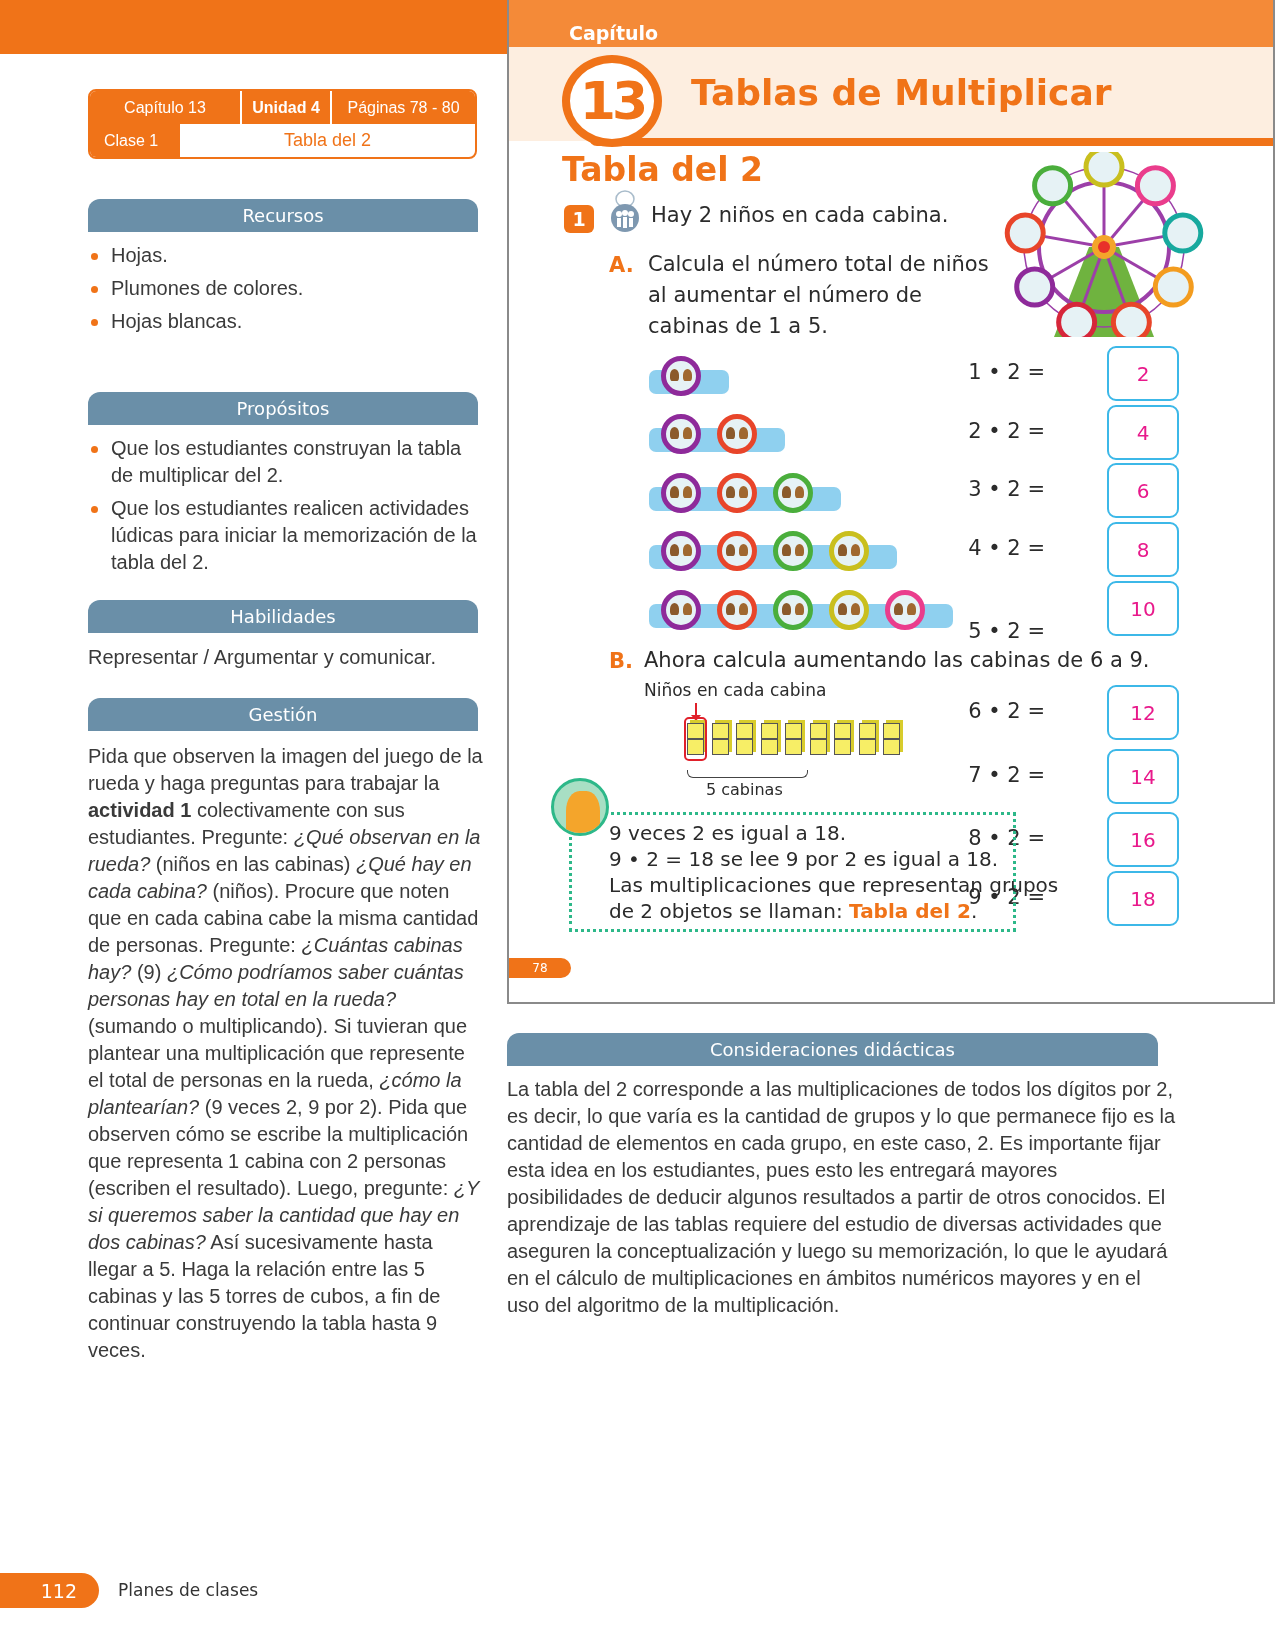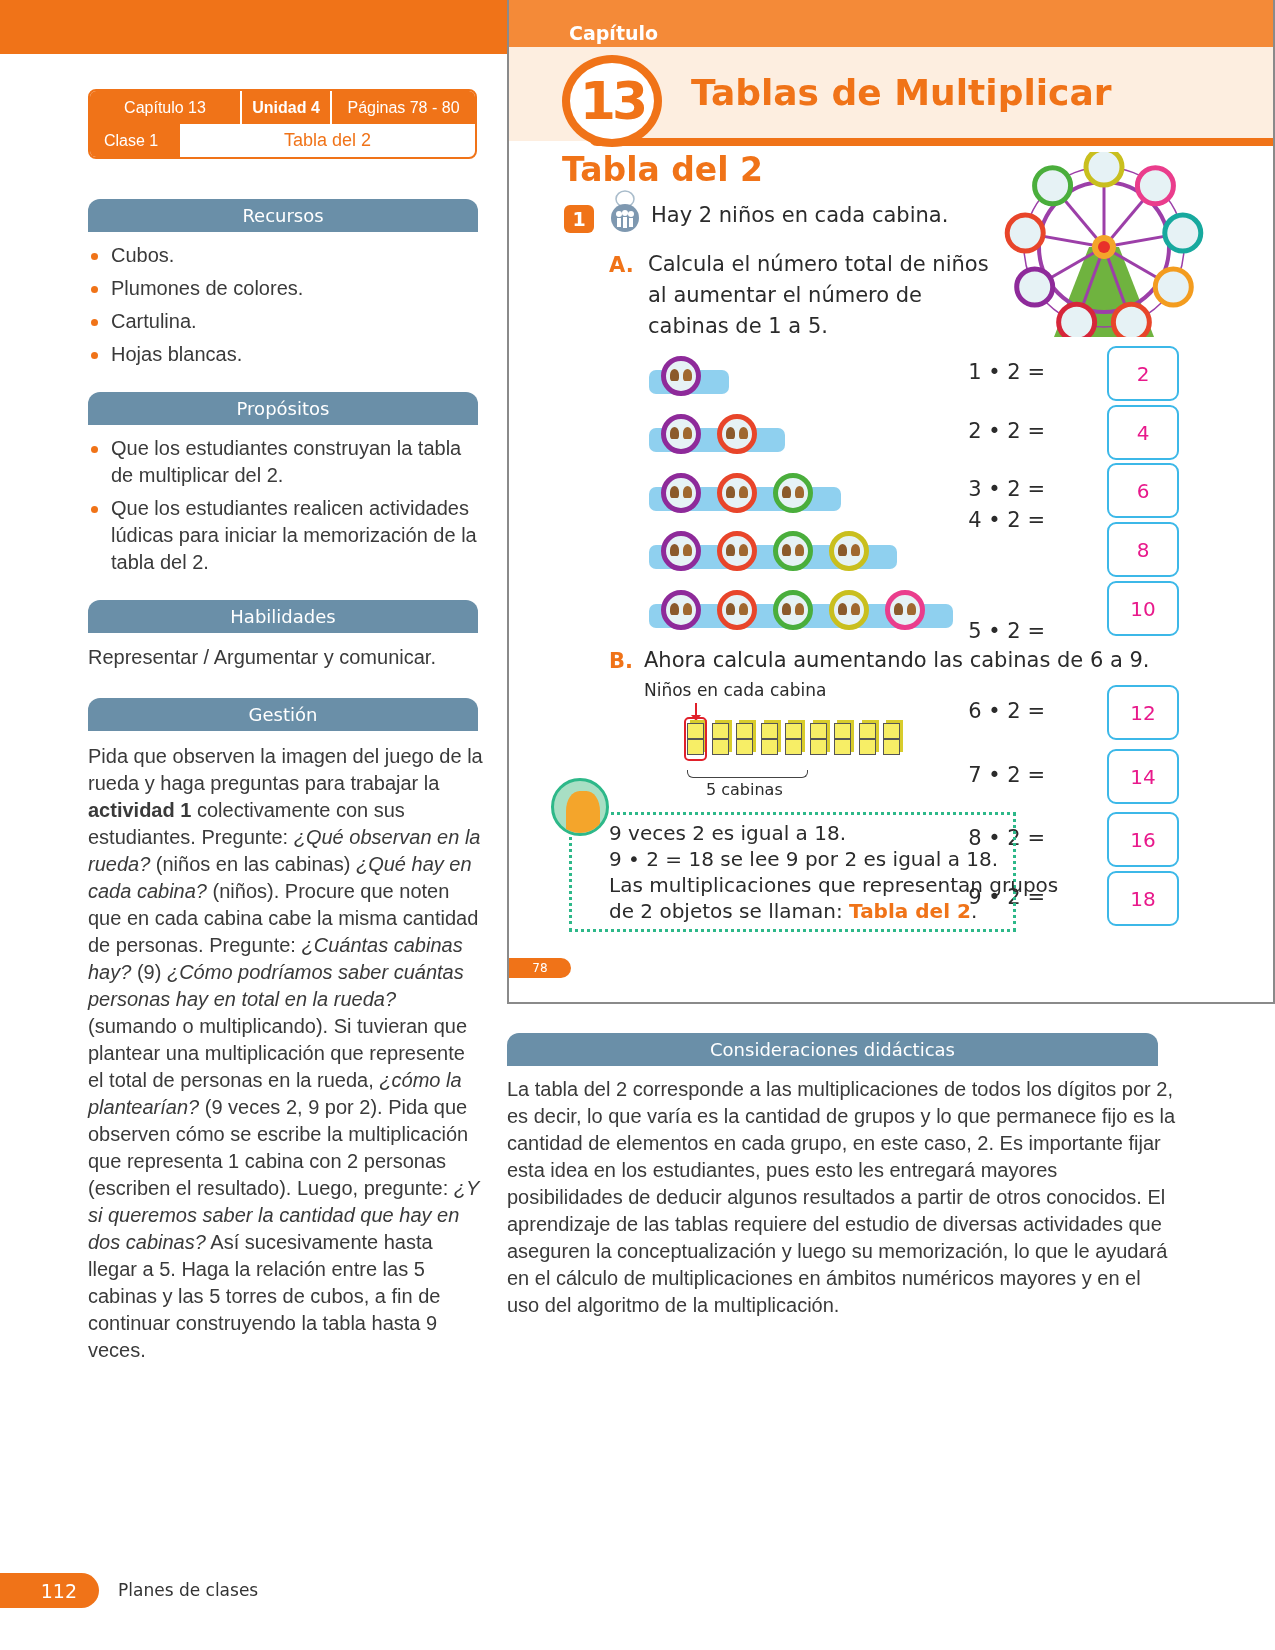--- a/index.html
+++ b/index.html
@@ -86,23 +86,22 @@
     <div class="c3">Páginas 78 - 80</div>
   </div>
   <div class="info-row2">
     <div class="clase">Clase 1</div>
     <div class="tema">Tabla del 2</div>
   </div>
 </div>
 
 <div class="sec-header" style="top:199px">Recursos</div>
 <ul class="bullet-list" style="top:242px">
-  <li style="margin-bottom:6px">Cubos.</li>
+  <li style="margin-bottom:6px">Hojas.</li>
   <li style="margin-bottom:6px">Plumones de colores.</li>
-  <li style="margin-bottom:6px">Cartulina.</li>
   <li>Hojas blancas.</li>
 </ul>
 
 <div class="sec-header" style="top:392px">Propósitos</div>
 <ul class="bullet-list" style="top:435px">
   <li style="margin-bottom:6px">Que los estudiantes construyan la tabla de multiplicar del 2.</li>
   <li>Que los estudiantes realicen actividades lúdicas para iniciar la memorización de la tabla del 2.</li>
 </ul>
 
 <div class="sec-header" style="top:600px">Habilidades</div>
@@ -197,21 +196,21 @@
       </div>
     </div>
 
   <div id="eq-a">
       <div class="eq" style="top: 360px;">1 • 2 =</div>
       <div class="ans-box" style="top: 346px;">2</div>
       <div class="eq" style="top: 419px;">2 • 2 =</div>
       <div class="ans-box" style="top: 405px;">4</div>
       <div class="eq" style="top: 477px;">3 • 2 =</div>
       <div class="ans-box" style="top: 463px;">6</div>
-      <div class="eq" style="top: 508px;">4 • 2 =</div>
+      <div class="eq" style="top: 536px;">4 • 2 =</div>
       <div class="ans-box" style="top: 522px;">8</div>
       <div class="eq" style="top: 595px; margin-top: 24px;">5 • 2 =</div>
       <div class="ans-box" style="top: 581px;">10</div>
     </div>
 
   <div class="part-label" style="left:100px; top:649px">B.</div>
   <div class="part-text" style="left:135px; top:645px">Ahora calcula aumentando las cabinas de 6 a 9.</div>
   <div class="ninos-label">Niños en cada cabina</div>
   <div class="arrow-down"></div>
   <div id="cube-towers">

